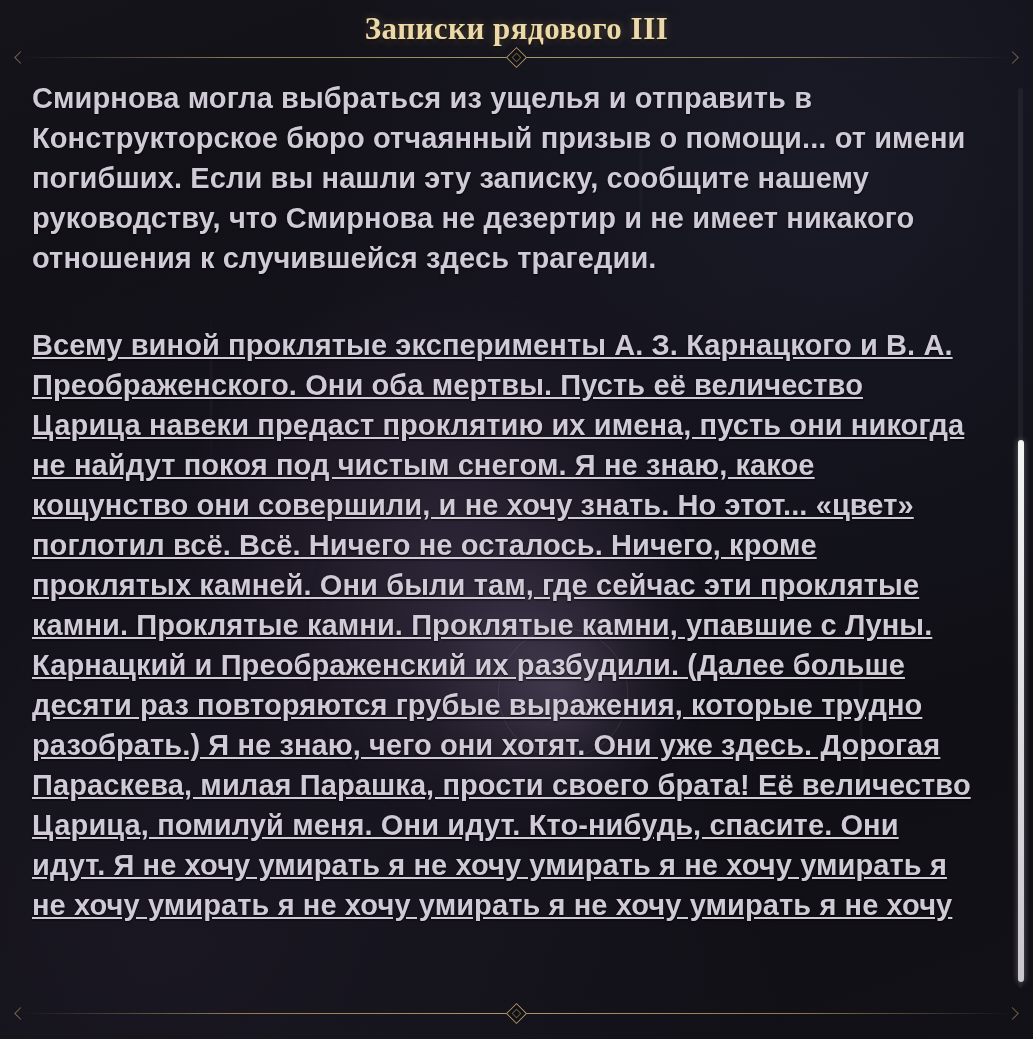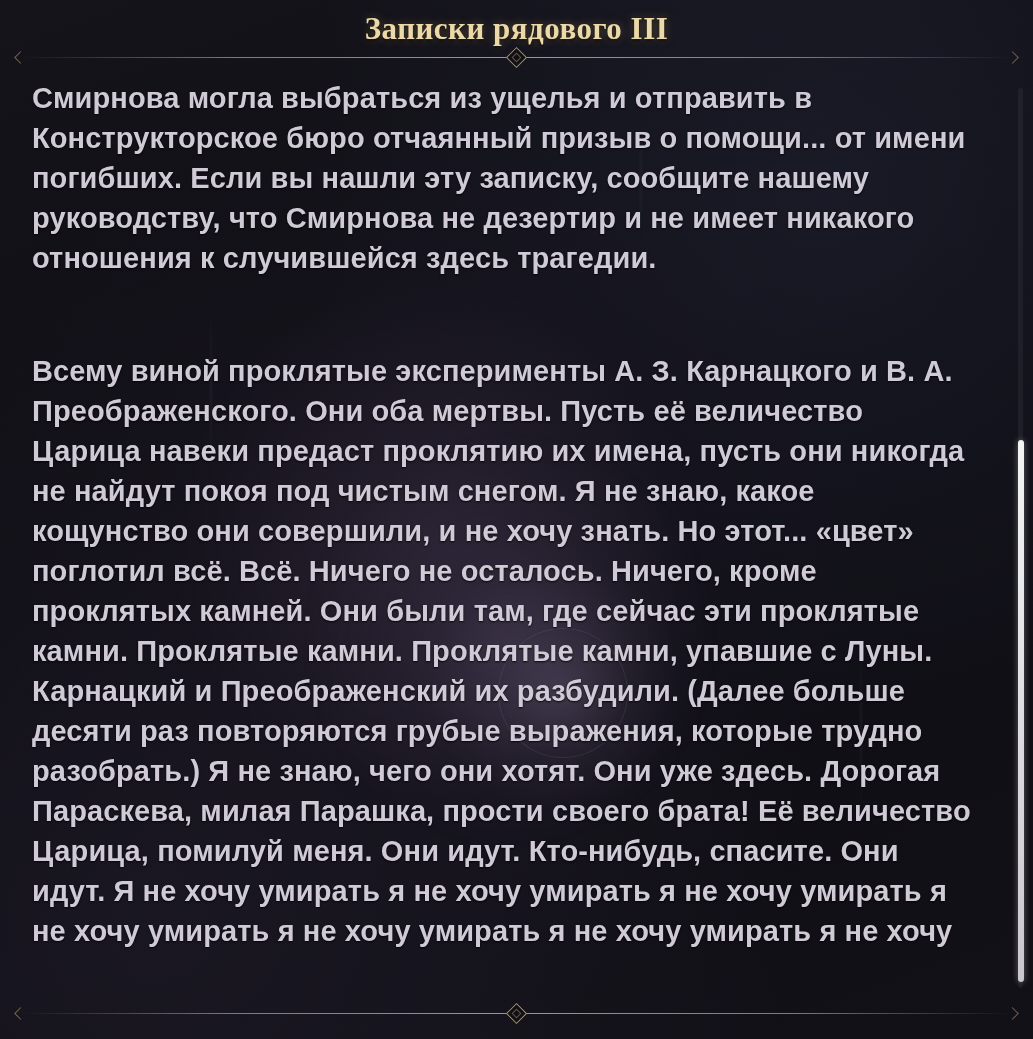--- a/index.html
+++ b/index.html
@@ -105,21 +105,21 @@
     padding:6px 62px 0 32px;
   }
   p.para {
     font-size:29px;
     line-height:40px;
     color:#cfcad6;
     font-weight:bold;
     letter-spacing:0.1px;
     text-shadow:0 1px 2px rgba(0,0,0,0.85);
   }
-  p.para + p.para { margin-top:73px; }
+  p.para + p.para { margin-top:47px;text-decoration:underline; }
 
   
   .scrollbar-track {
     position:absolute;
     right:10px; top:88px;
     width:5px; height:900px;
     background:rgba(255,255,255,0.05);
     border-radius:3px;
   }
   .scrollbar-thumb {

